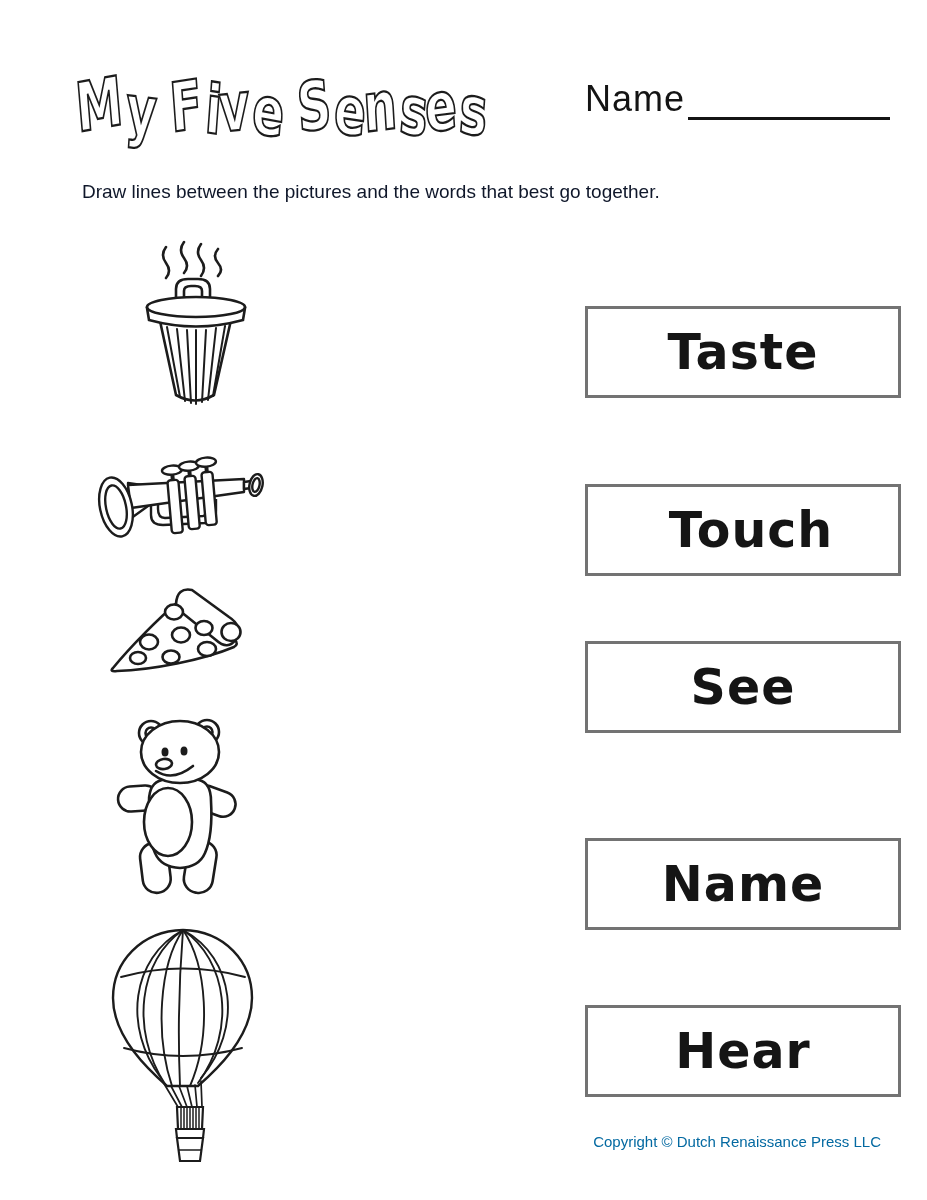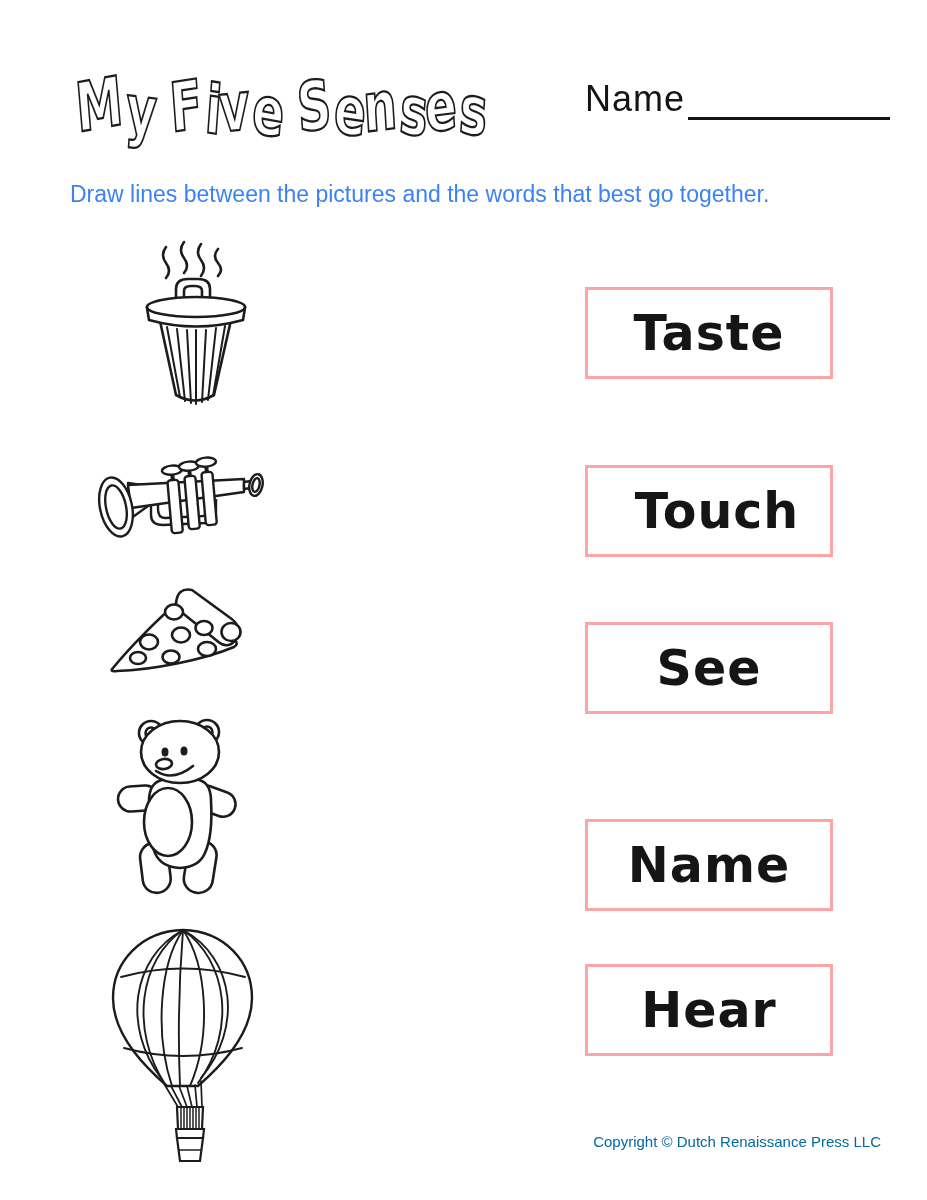--- a/index.html
+++ b/index.html
@@ -9,33 +9,33 @@
     color:#1a1a1a;
   }
   .abs{position:absolute;}
   
   #title-svg{left:68px;top:54px;width:436px;height:104px;}
   
   .name-row{left:585px;top:78px;display:flex;align-items:flex-end;}
   .name-label{font-size:36px;letter-spacing:1px;color:#141414;}
   .name-line{display:inline-block;width:202px;border-bottom:3px solid #141414;height:31px;margin-left:3px;}
   
-  .instructions{left:70px;top:181px;width:800px;font-size:23px;color:#3b82f6;}
+  .instructions{left:82px;top:181px;width:800px;font-size:19px;color:#0f172a;}
   
   .word-box{
-    left:585px;width:248px;height:92px;box-sizing:border-box;
-    border:3px solid #fca5a5;background:#fff;
-    display:flex;align-items:center;justify-content:center;
+    left:585px;width:316px;height:92px;box-sizing:border-box;
+    border:3px solid #737373;background:#fff;
+    display:flex;align-items:center;justify-content:center;margin-top:19px;
   }
   .word-box span{
     font-family:"DejaVu Sans","Liberation Sans",sans-serif;
     font-weight:800;font-size:49px;color:#151515;letter-spacing:1px;
   }
   #box-taste{top:287px;} #box-touch{top:465px;padding-left:16px;} #box-see{top:622px;}
-  #box-smell{top:819px;} #box-hear{top:964px;}
+  #box-smell{top:819px;} #box-hear{top:986px;}
   
   #pic-trash{left:100px;top:230px;width:220px;height:190px;}
   #pic-trumpet{left:85px;top:445px;width:220px;height:120px;}
   #pic-pizza{left:95px;top:580px;width:190px;height:115px;}
   #pic-bear{left:105px;top:705px;width:180px;height:200px;}
   #pic-balloon{left:95px;top:920px;width:190px;height:245px;}
   .pic svg{display:block;width:100%;height:100%;}
   
   .footer{right:46px;top:1133px;text-align:right;line-height:1.25;}
   .footer .site{

